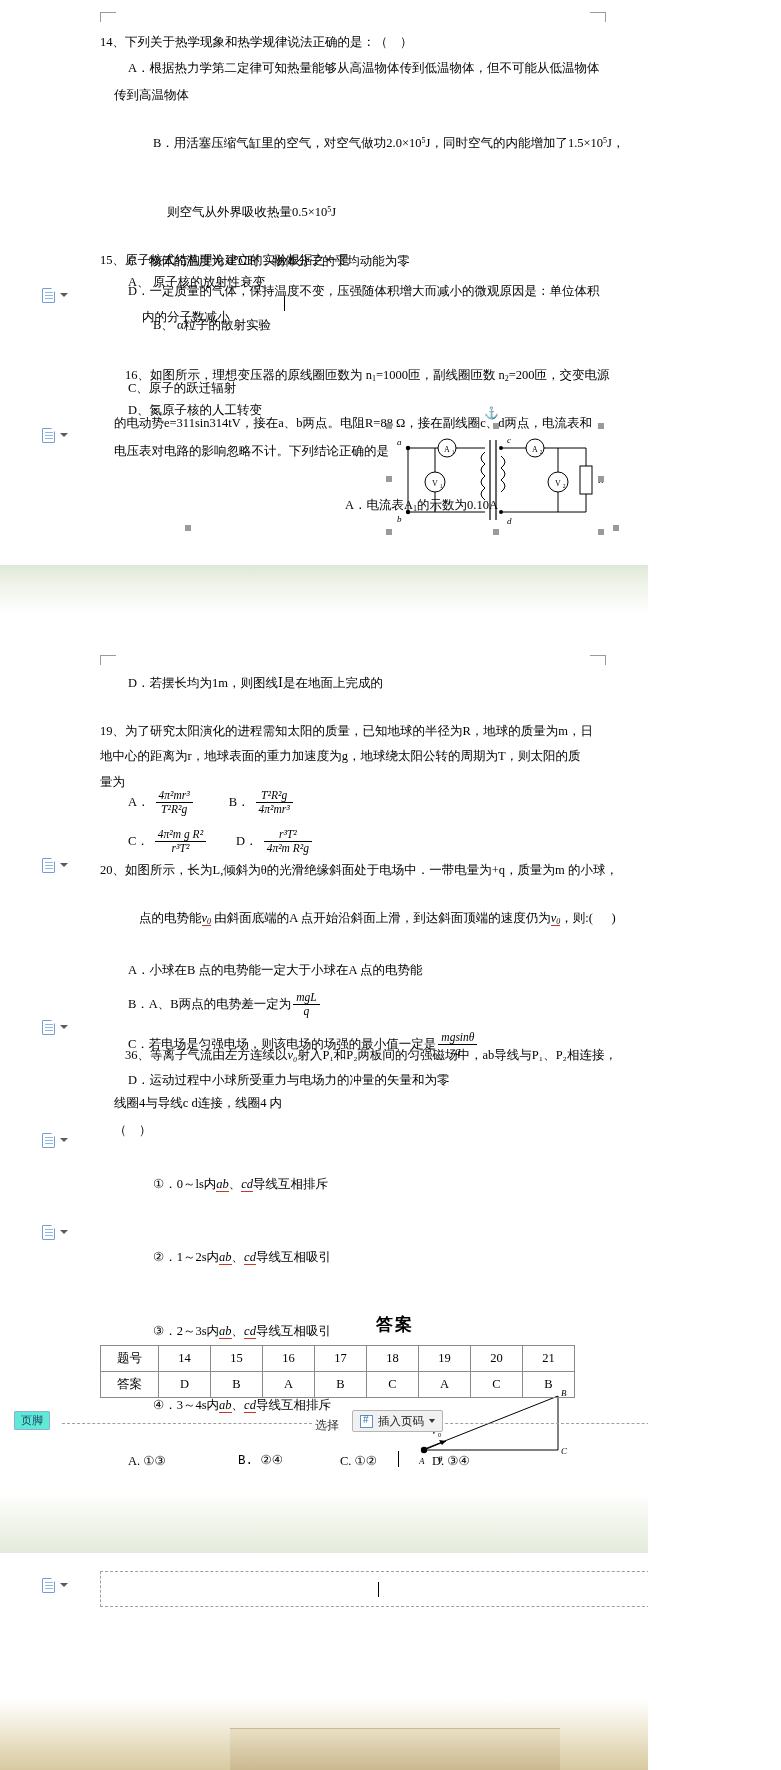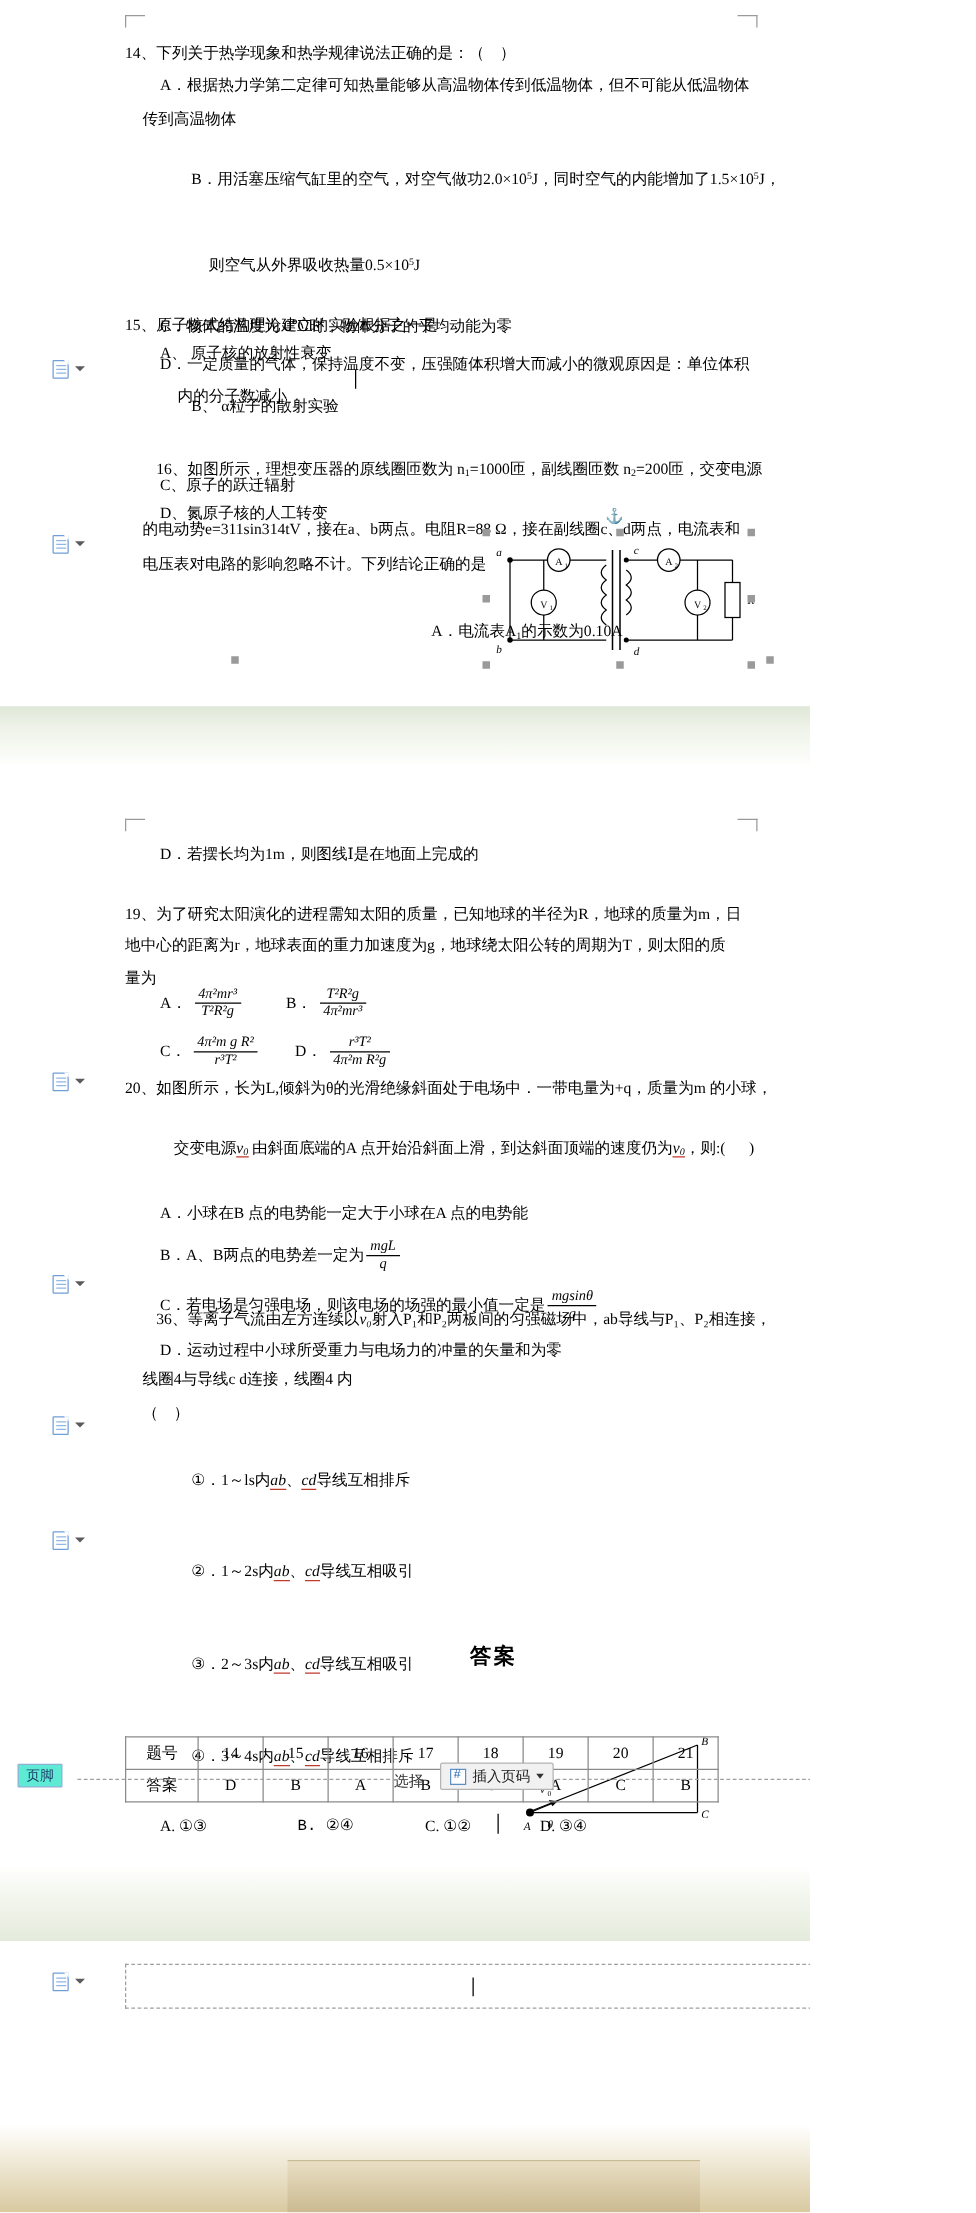--- a/index.html
+++ b/index.html
@@ -416,21 +416,21 @@
         <text x="30" y="74" font-size="9" font-style="italic" font-family="Liberation Serif, serif">θ</text>
         <text x="11" y="76" font-size="9" font-style="italic" font-family="Liberation Serif, serif">A</text>
         <text x="153" y="8" font-size="9" font-style="italic" font-family="Liberation Serif, serif">B</text>
         <text x="153" y="66" font-size="9" font-style="italic" font-family="Liberation Serif, serif">C</text>
       </svg>
     </div>
 
     <div class="body" style="top:247px;">
       <div class="q-line">20、如图所示，长为L,倾斜为θ的光滑绝缘斜面处于电场中．一带电量为+q，质量为m 的小球，</div>
       <div class="q-line indent1" style="margin-top:7px;">
-        <span>交变电源</span><span class="small-italic ul-red"><span>v</span><sub>0</sub></span><span> 由斜面底端的A 点开始沿斜面上滑，到达斜面顶端的速度仍为</span><span class="small-italic ul-red"><span>v</span><sub>0</sub></span><span>，则:(      )</span>
+        <span>点的电势能</span><span class="small-italic ul-red"><span>v</span><sub>0</sub></span><span> 由斜面底端的A 点开始沿斜面上滑，到达斜面顶端的速度仍为</span><span class="small-italic ul-red"><span>v</span><sub>0</sub></span><span>，则:(      )</span>
       </div>
       <div class="q-line opt" style="margin-top:11px;">A．小球在B 点的电势能一定大于小球在A 点的电势能</div>
       <div class="opt" style="display:flex; align-items:center; margin-top:11px;">
         <span>B．A、B两点的电势差一定为</span>
         <span class="frac">
           <span class="num">mgL</span>
           <span class="den">q</span>
         </span>
       </div>
       <div class="opt" style="display:flex; align-items:center; margin-top:13px;">
@@ -444,21 +444,21 @@
     </div>
 
     <div class="body" style="top:412px;">
       <div class="q-line">
         <span>36、等离子气流由左方连续以</span><span class="small-italic">v₀</span><span>射入P₁和P₂两板间的匀强磁场中，ab导线与P₁、P₂相连接，</span>
       </div>
       <div class="q-line indent1" style="margin-top:7px;">线圈4与导线c d连接，线圈4 内</div>
       <div class="q-line indent1" style="margin-top:7px;">（    ）</div>
 
       <div class="q-line opt" style="margin-top:13px;">
-        <span>①．1～ls内</span><span class="small-italic ul-red">ab</span><span>、</span><span class="small-italic ul-red">cd</span><span>导线互相排斥</span>
+        <span>①．0～ls内</span><span class="small-italic ul-red">ab</span><span>、</span><span class="small-italic ul-red">cd</span><span>导线互相排斥</span>
       </div>
       <div class="q-line opt" style="margin-top:13px;">
         <span>②．1～2s内</span><span class="small-italic ul-red">ab</span><span>、</span><span class="small-italic ul-red">cd</span><span>导线互相吸引</span>
       </div>
       <div class="q-line opt" style="margin-top:13px;">
         <span>③．2～3s内</span><span class="small-italic ul-red">ab</span><span>、</span><span class="small-italic ul-red">cd</span><span>导线互相吸引</span>
       </div>
       <div class="q-line opt" style="margin-top:13px;">
         <span>④．3～4s内</span><span class="small-italic ul-red">ab</span><span>、</span><span class="small-italic ul-red">cd</span><span>导线互相排斥</span>
       </div>
@@ -485,21 +485,21 @@
       </svg>
       <div style="position:absolute; left:20px; top:22px; font-size:12px;">甲</div>
       <div style="position:absolute; left:168px; top:22px; font-size:12px;">乙</div>
       <div class="sel-handle" style="left:108px; top:-16px;"></div>
       <div class="sel-handle" style="left:-32px; top:-16px;"></div>
       <div class="sel-handle" style="left:255px; top:-16px;"></div>
     </div>
 
     <div class="answer-title" style="top:700px;">答案</div>
 
-    <table class="answers" style="left:100px; top:776px;">
+    <table class="answers" style="left:100px; top:732px;">
       <tbody>
         <tr>
           <td class="head">题号</td>
           <td>14</td>
           <td>15</td>
           <td>16</td>
           <td>17</td>
           <td>18</td>
           <td>19</td>
           <td>20</td>

